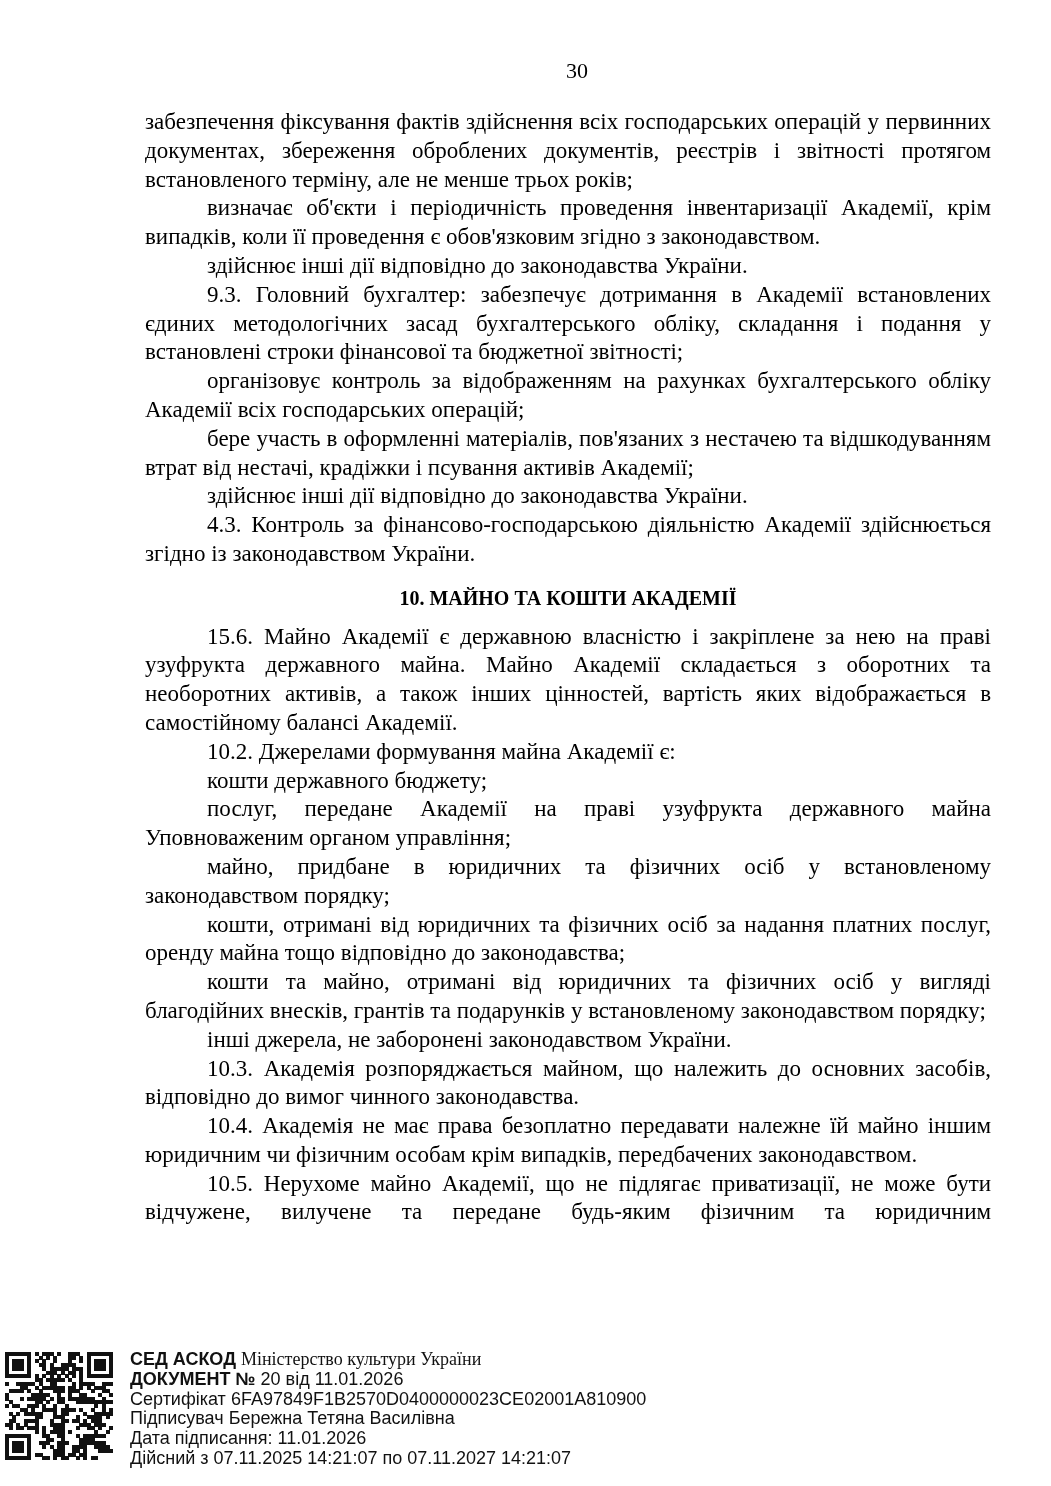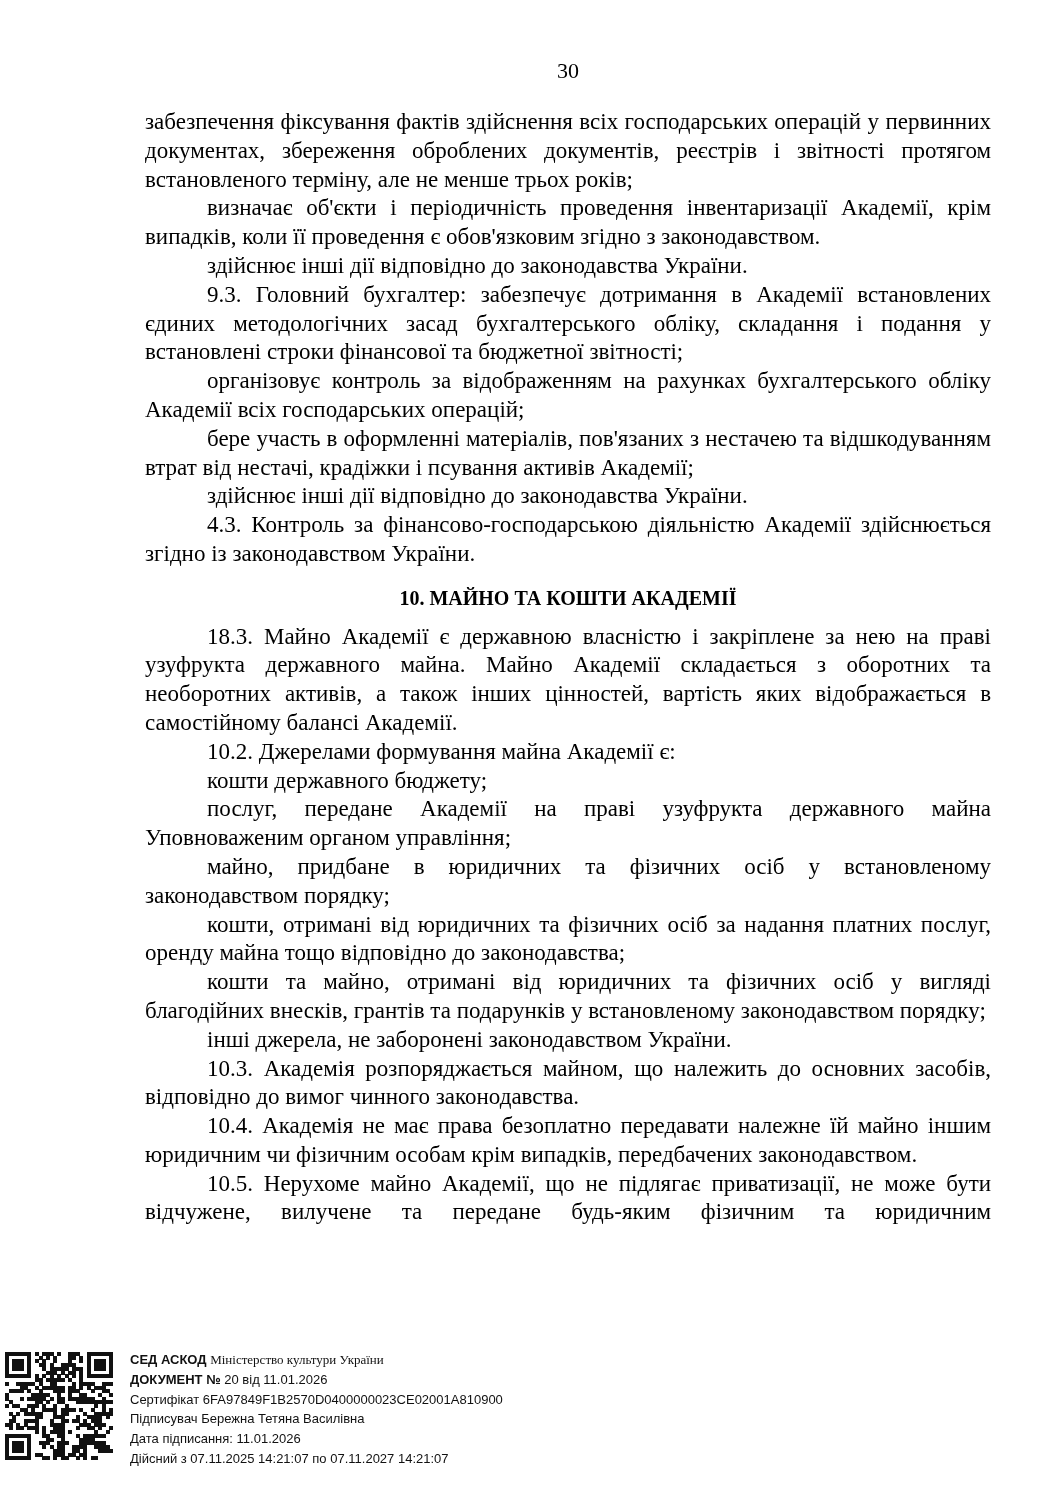--- a/index.html
+++ b/index.html
@@ -6,21 +6,21 @@
   body {
     width: 1051px; height: 1486px;
     background: #ffffff;
     position: relative;
     font-family: "Liberation Serif", serif;
     color: #000;
     overflow: hidden;
   }
   .page-number {
     position: absolute;
-    top: 58px; left: 145px; width: 846px;
+    top: 58px; left: 154px; width: 846px;
     text-align: center;
     font-size: 22px;
     color: #000;
   }
   .doc-body {
     position: absolute;
     left: 145px; top: 108px; width: 846px;
     font-size: 23px;
     line-height: 28.8px;
     text-align: justify;
@@ -38,21 +38,21 @@
   }
   .qr-box {
     position: absolute;
     left: 5px; top: 1352px;
     width: 108px; height: 108px;
   }
   .sig-block {
     position: absolute;
     left: 130px; top: 1350px;
     font-family: "Liberation Sans", sans-serif;
-    font-size: 13px;
+    font-size: 18px;
     line-height: 19.8px;
     color: #111;
     white-space: nowrap;
   }
   .sig-line { height: 19.8px; }
   .sig-b { font-weight: bold; }
   .sig-serif { font-family: "Liberation Serif", serif; }
   .sig-u { text-underline-offset: 2px; }
 </style>
 </head>
@@ -63,21 +63,21 @@
 <div class="doc-body">
     <p class="doc-par no-indent">забезпечення фіксування фактів здійснення всіх господарських операцій у первинних документах, збереження оброблених документів, реєстрів і звітності протягом встановленого терміну, але не менше трьох років;</p>
     <p class="doc-par">визначає об'єкти і періодичність проведення інвентаризації Академії, крім випадків, коли її проведення є обов'язковим згідно з законодавством.</p>
     <p class="doc-par">здійснює інші дії відповідно до законодавства України.</p>
     <p class="doc-par">9.3. Головний бухгалтер: забезпечує дотримання в Академії встановлених єдиних методологічних засад бухгалтерського обліку, складання і подання у встановлені строки фінансової та бюджетної звітності;</p>
     <p class="doc-par">організовує контроль за відображенням на рахунках бухгалтерського обліку Академії всіх господарських операцій;</p>
     <p class="doc-par">бере участь в оформленні матеріалів, пов'язаних з нестачею та відшкодуванням втрат від нестачі, крадіжки і псування активів Академії;</p>
     <p class="doc-par">здійснює інші дії відповідно до законодавства України.</p>
     <p class="doc-par">4.3. Контроль за фінансово-господарською діяльністю Академії здійснюється згідно із законодавством України.</p>
     <div class="doc-heading">10. МАЙНО ТА КОШТИ АКАДЕМІЇ</div>
-    <p class="doc-par">18.3. Майно Академії є державною власністю і закріплене за нею на праві узуфрукта державного майна. Майно Академії складається з оборотних та необоротних активів, а також інших цінностей, вартість яких відображається в самостійному балансі Академії.</p>
+    <p class="doc-par">15.6. Майно Академії є державною власністю і закріплене за нею на праві узуфрукта державного майна. Майно Академії складається з оборотних та необоротних активів, а також інших цінностей, вартість яких відображається в самостійному балансі Академії.</p>
     <p class="doc-par">10.2. Джерелами формування майна Академії є:</p>
     <p class="doc-par">кошти державного бюджету;</p>
     <p class="doc-par">послуг, передане Академії на праві узуфрукта державного майна Уповноваженим органом управління;</p>
     <p class="doc-par">майно, придбане в юридичних та фізичних осіб у встановленому законодавством порядку;</p>
     <p class="doc-par">кошти, отримані від юридичних та фізичних осіб за надання платних послуг, оренду майна тощо відповідно до законодавства;</p>
     <p class="doc-par">кошти та майно, отримані від юридичних та фізичних осіб у вигляді благодійних внесків, грантів та подарунків у встановленому законодавством порядку;</p>
     <p class="doc-par">інші джерела, не заборонені законодавством України.</p>
     <p class="doc-par">10.3. Академія розпоряджається майном, що належить до основних засобів, відповідно до вимог чинного законодавства.</p>
     <p class="doc-par">10.4. Академія не має права безоплатно передавати належне їй майно іншим юридичним чи фізичним особам крім випадків, передбачених законодавством.</p>
     <p class="doc-par justify-last">10.5. Нерухоме майно Академії, що не підлягає приватизації, не може бути відчужене, вилучене та передане будь-яким фізичним та юридичним</p>

